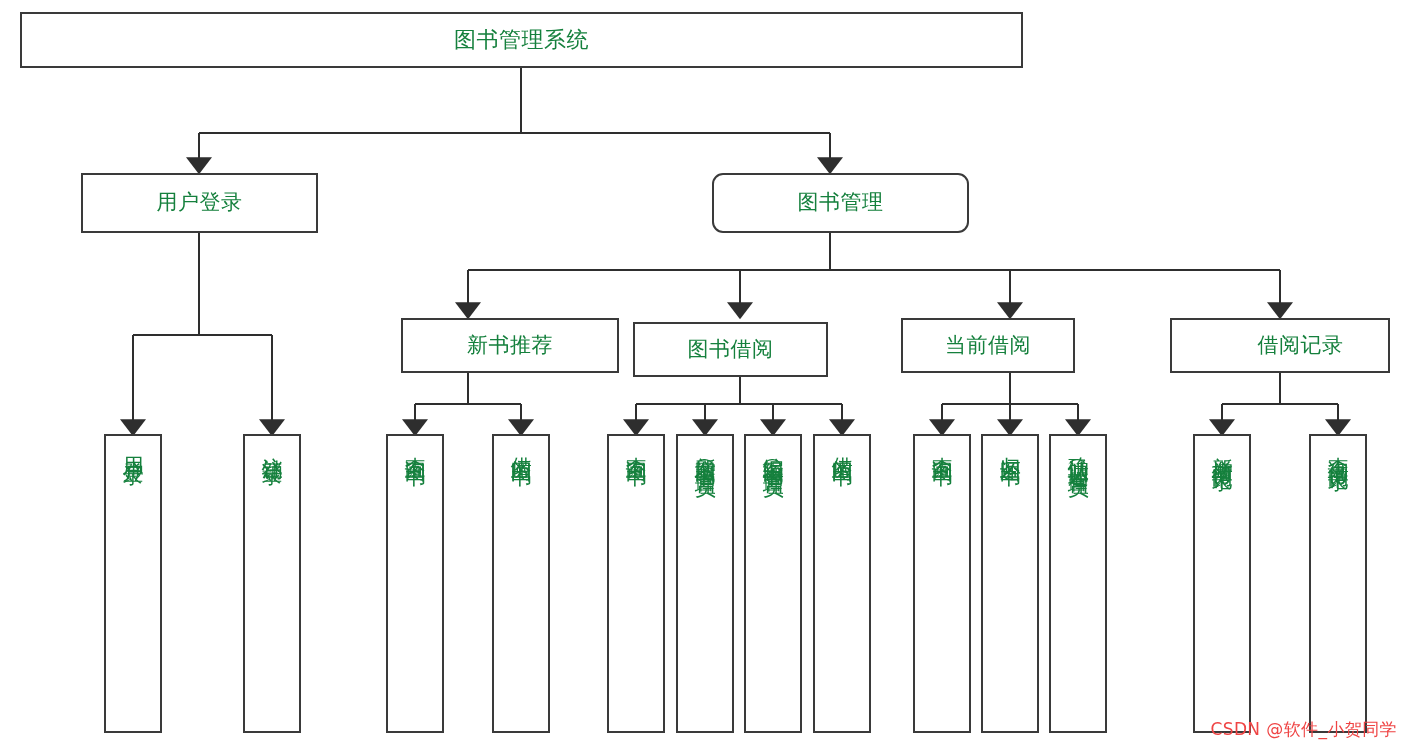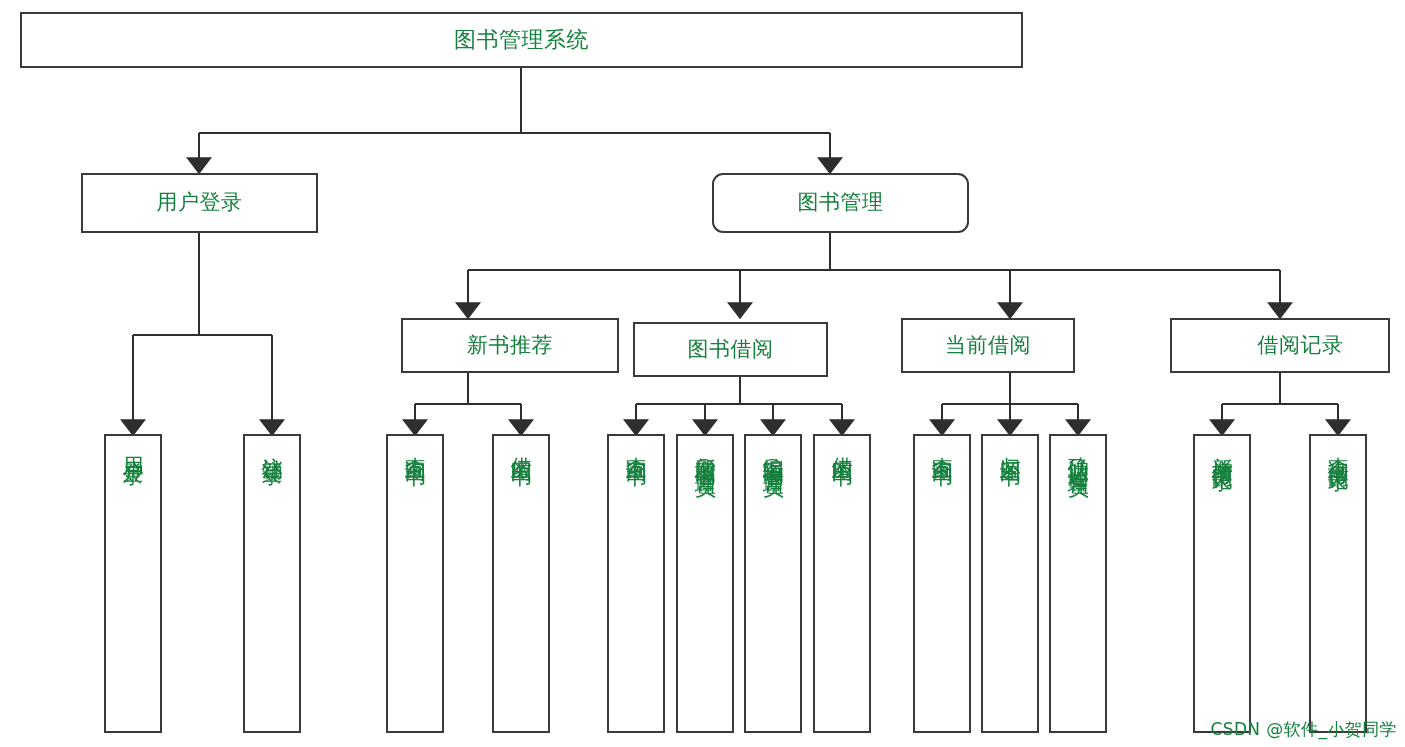--- a/index.html
+++ b/index.html
@@ -63,21 +63,21 @@
     font-size: 21px;
     line-height: 1.08;
     letter-spacing: 3px;
     white-space: nowrap;
   }
   .watermark {
     position: absolute;
     right: 8px;
     bottom: 6px;
     font-size: 17px;
-    color: #15803d;
+    color: #ef4444;
     letter-spacing: 0.4px;
     z-index: 5;
     white-space: nowrap;
   }
 </style>
 </head>
 <body>
 
 <div id="canvas">
 

